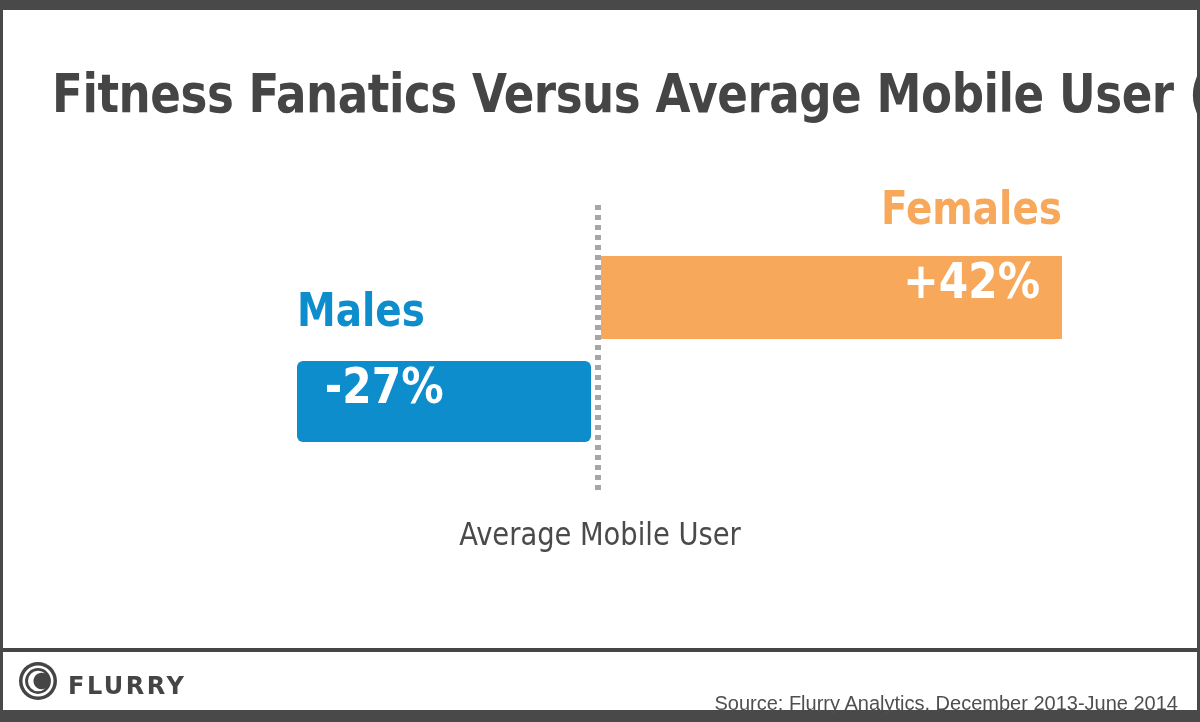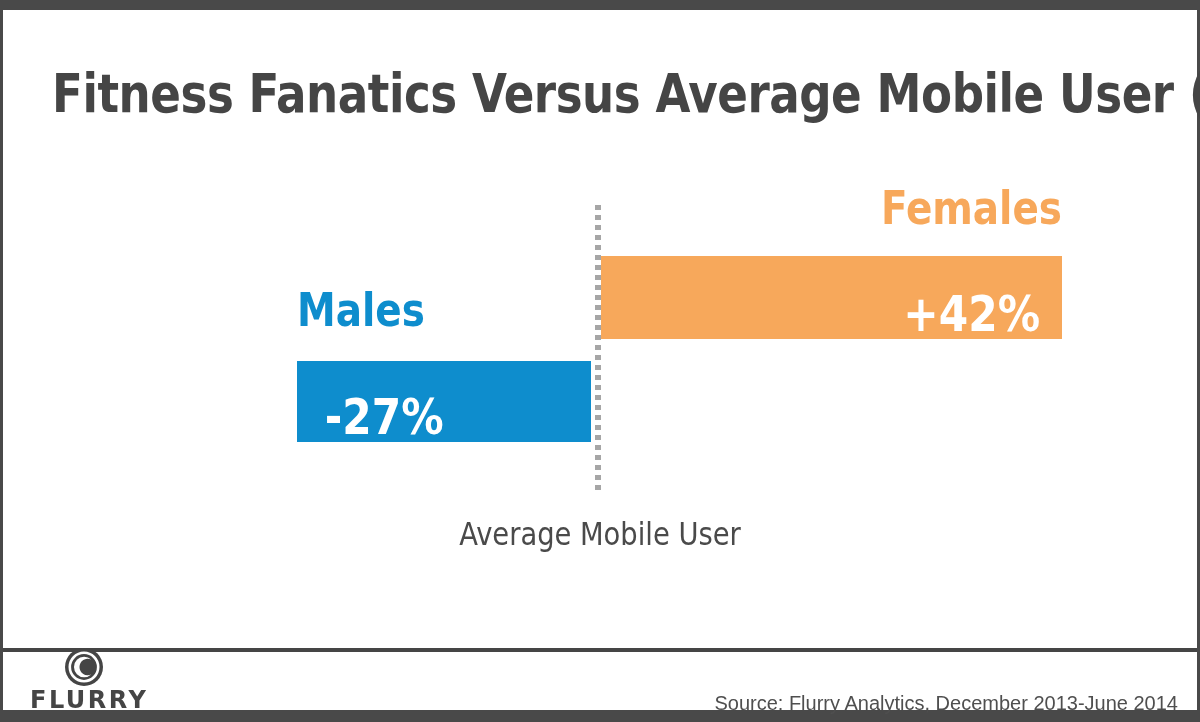--- a/index.html
+++ b/index.html
@@ -80,31 +80,32 @@
       to bottom,
       #a6a6a6 0px, #a6a6a6 5px,
       rgba(255,255,255,0) 5px, rgba(255,255,255,0) 10px
     );
   }
 
   
   .bar {
     position: absolute;
     display: flex;
-    align-items: flex-end;
+    align-items: flex-start;
     box-sizing: border-box;
   }
   .bar-males {
     left: 297px;
     top: 211px;
     width: 294px;
     height: 81px;
     background: #0e8dcd;
     justify-content: flex-start;
     padding-left: 24px;
+    border-radius: 6px;
   }
   .bar-females {
     left: 601px;
     top: 106px;
     width: 461px;
     height: 83px;
     background: #f7a85b;
     justify-content: flex-end;
     padding-right: 18px;
   }
@@ -171,23 +172,22 @@
     left: 0;
     top: 652px;
     width: 1200px;
     height: 58px;
     display: flex;
     align-items: center;
     justify-content: space-between;
   }
   .brand {
     display: flex;
-    align-items: center;
+    align-items: flex-end;
     margin-left: 19px;
-    flex-direction: column;
   }
   .brand-mark {
     width: 38px;
     height: 38px;
     flex: 0 0 38px;
   }
   .brand-word {
     margin-left: 11px;
     font-family: "DejaVu Sans", "Liberation Sans", sans-serif;
     font-weight: bold;

